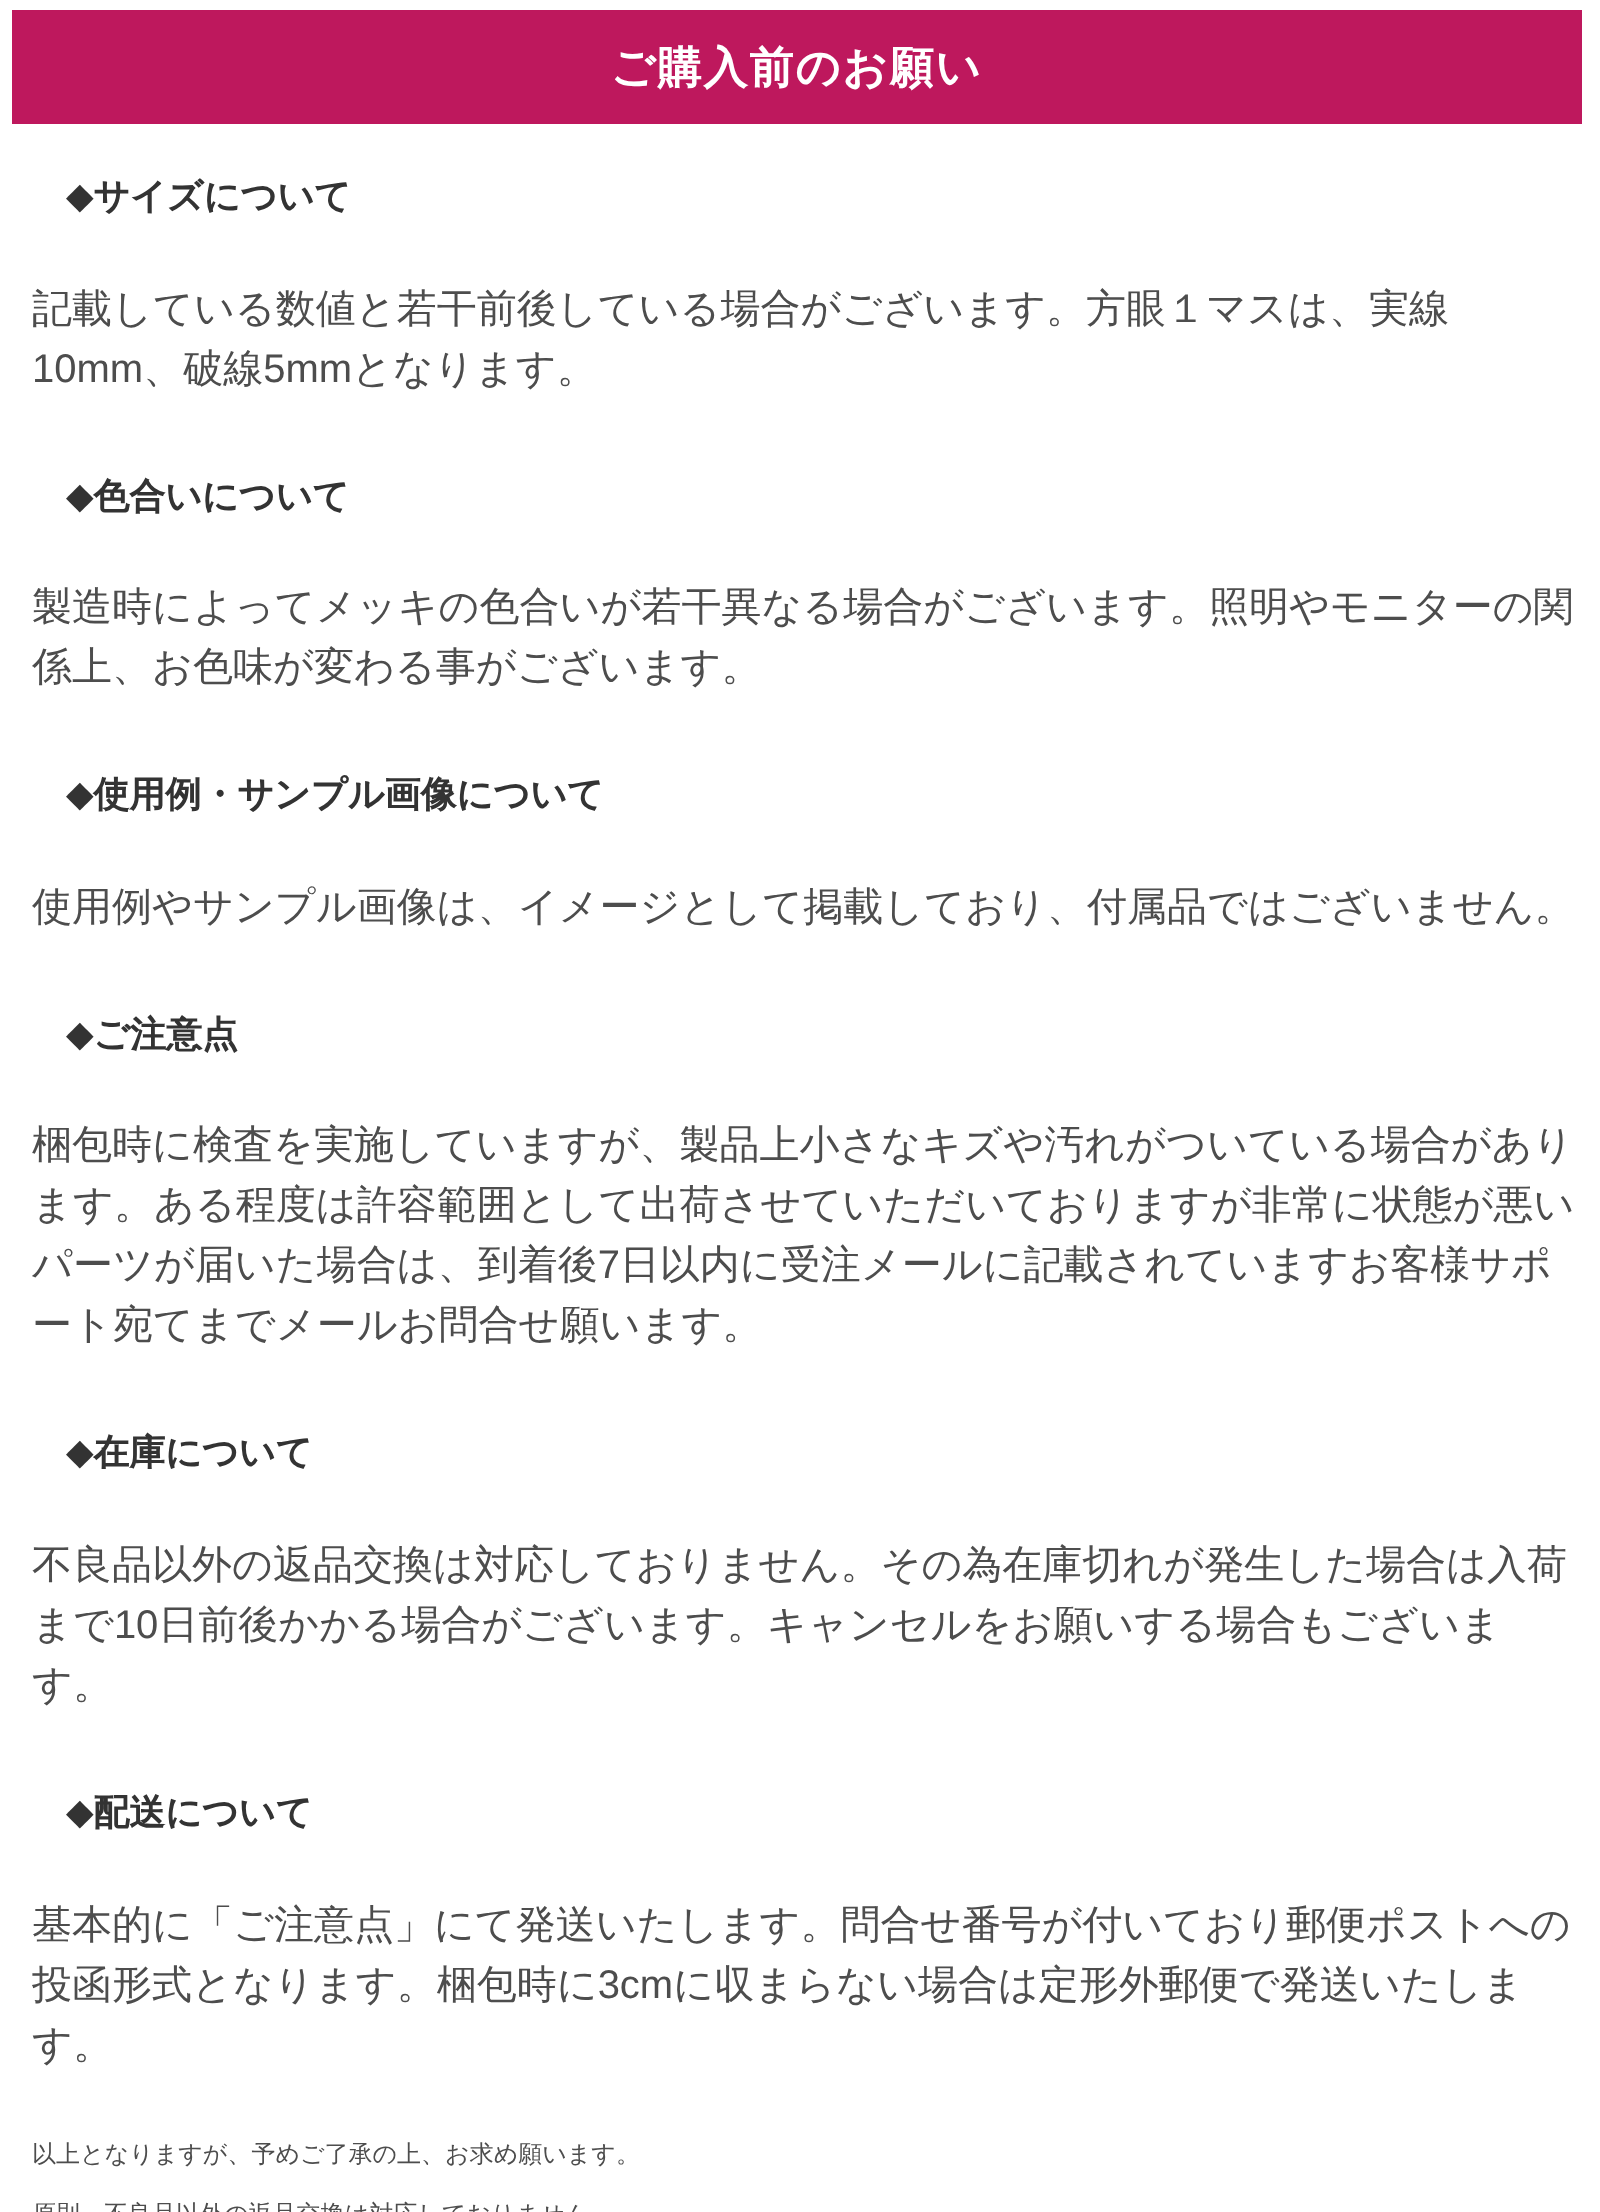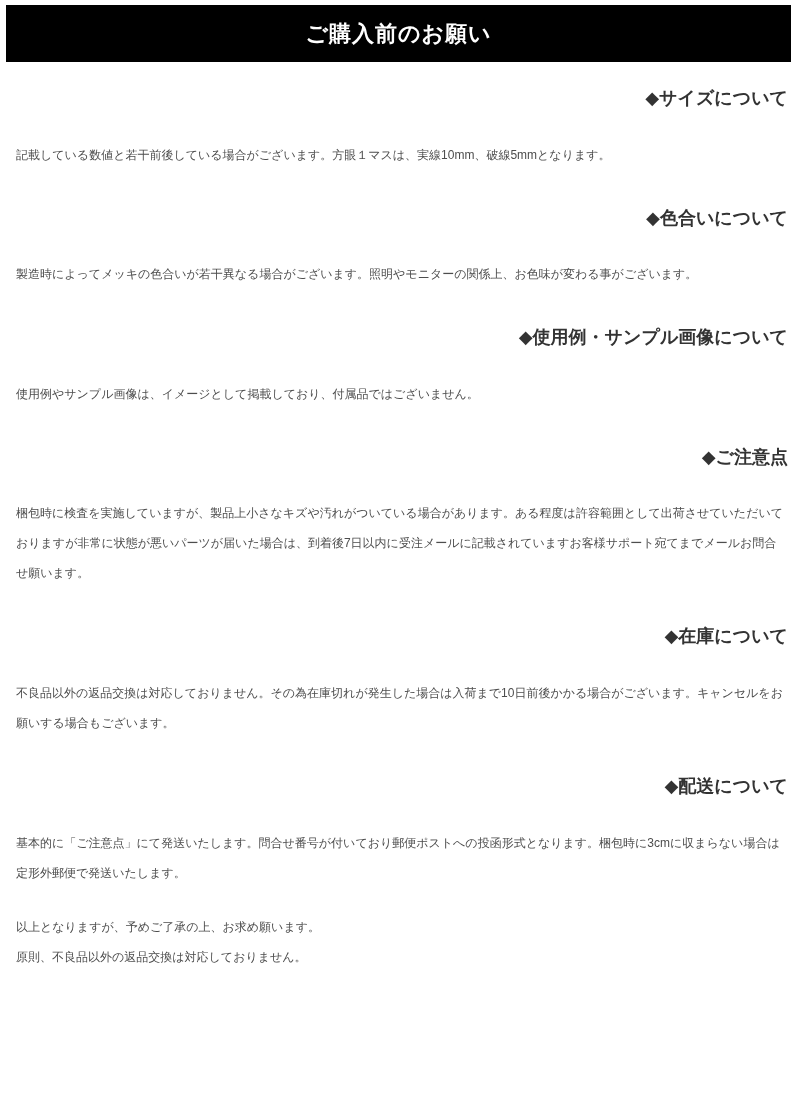--- a/index.html
+++ b/index.html
@@ -10,21 +10,21 @@
   body {
     width: 800px;
     height: 1106px;
     overflow: hidden;
     font-family: "Liberation Sans", "DejaVu Sans", sans-serif;
     -webkit-font-smoothing: antialiased;
   }
   .header-bar {
     margin: 5px 9px 0 6px;
     height: 57px;
-    background: #000000;
+    background: #be185d;
     display: flex;
     align-items: center;
     justify-content: center;
     font-family: Liberation Mono, monospace;
   }
   .header-title {
     color: #ffffff;
     font-size: 22px;
     font-weight: bold;
     letter-spacing: 1px;
@@ -38,25 +38,24 @@
   .section:first-of-type {
     margin-top: 26px;
   }
   .section-heading {
     margin: 0 0 30px 0;
     padding-left: 17px;
     font-size: 18px;
     font-weight: bold;
     line-height: 1.2;
     color: #333333;
-    text-align: right;
   }
   .section-body p {
     margin: 0;
-    font-size: 12px;
+    font-size: 20px;
     line-height: 30px;
     color: #4d4d4d;
   }
   .closing {
     margin-top: 24px;
   }
   .closing p {
     margin: 0;
     font-size: 12px;
     line-height: 30px;

